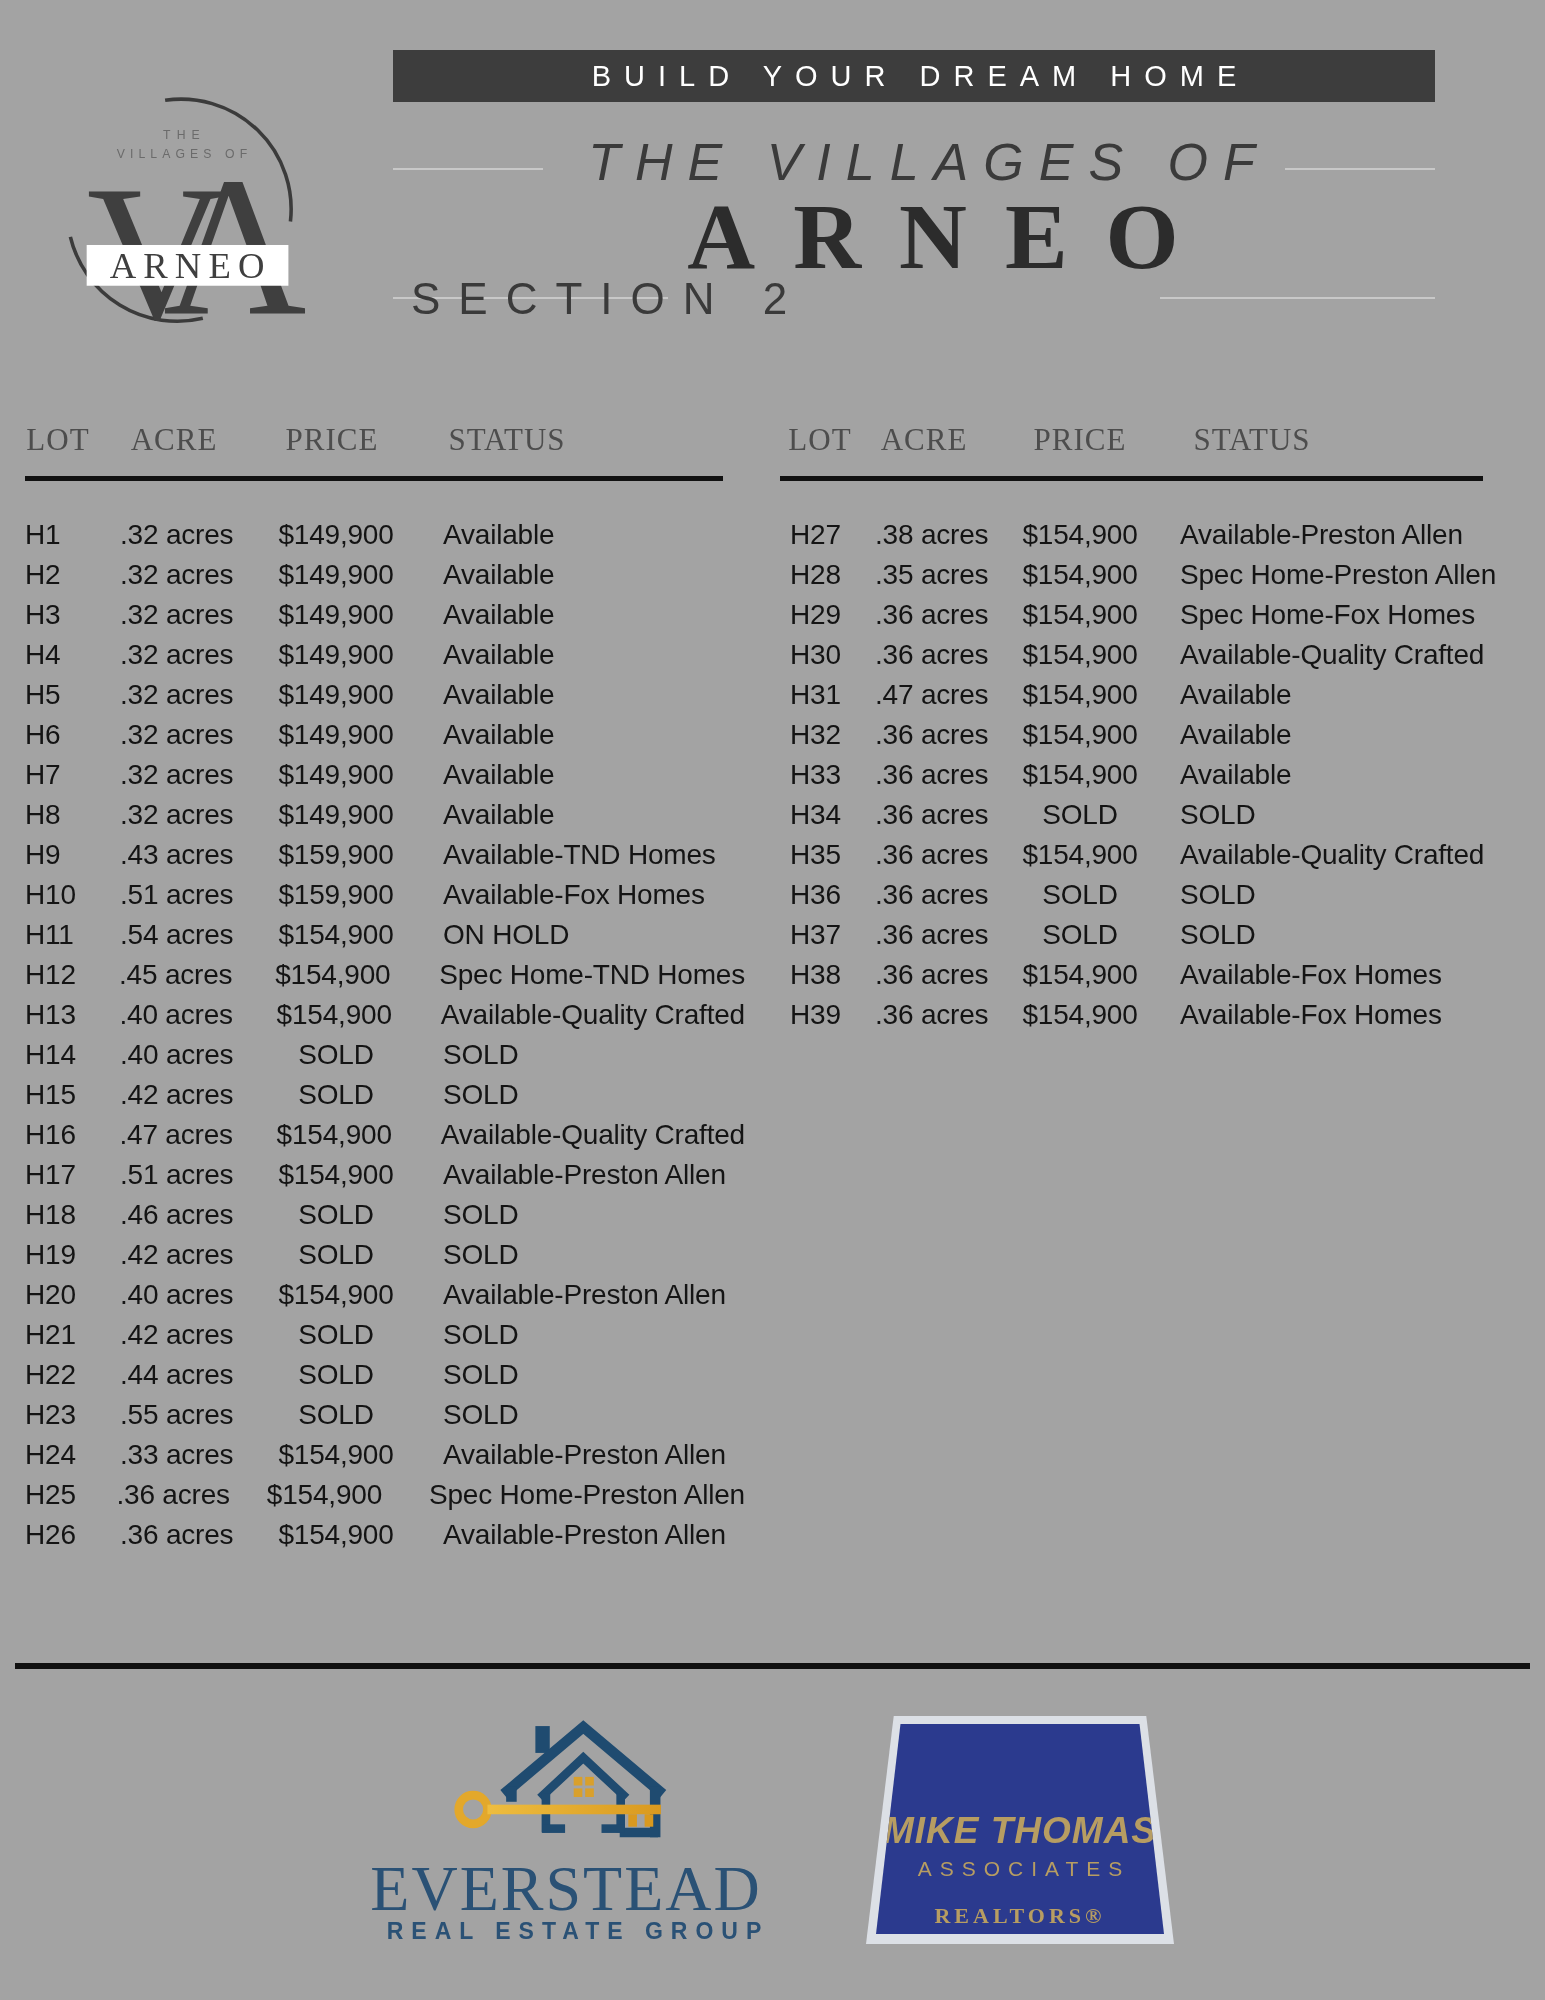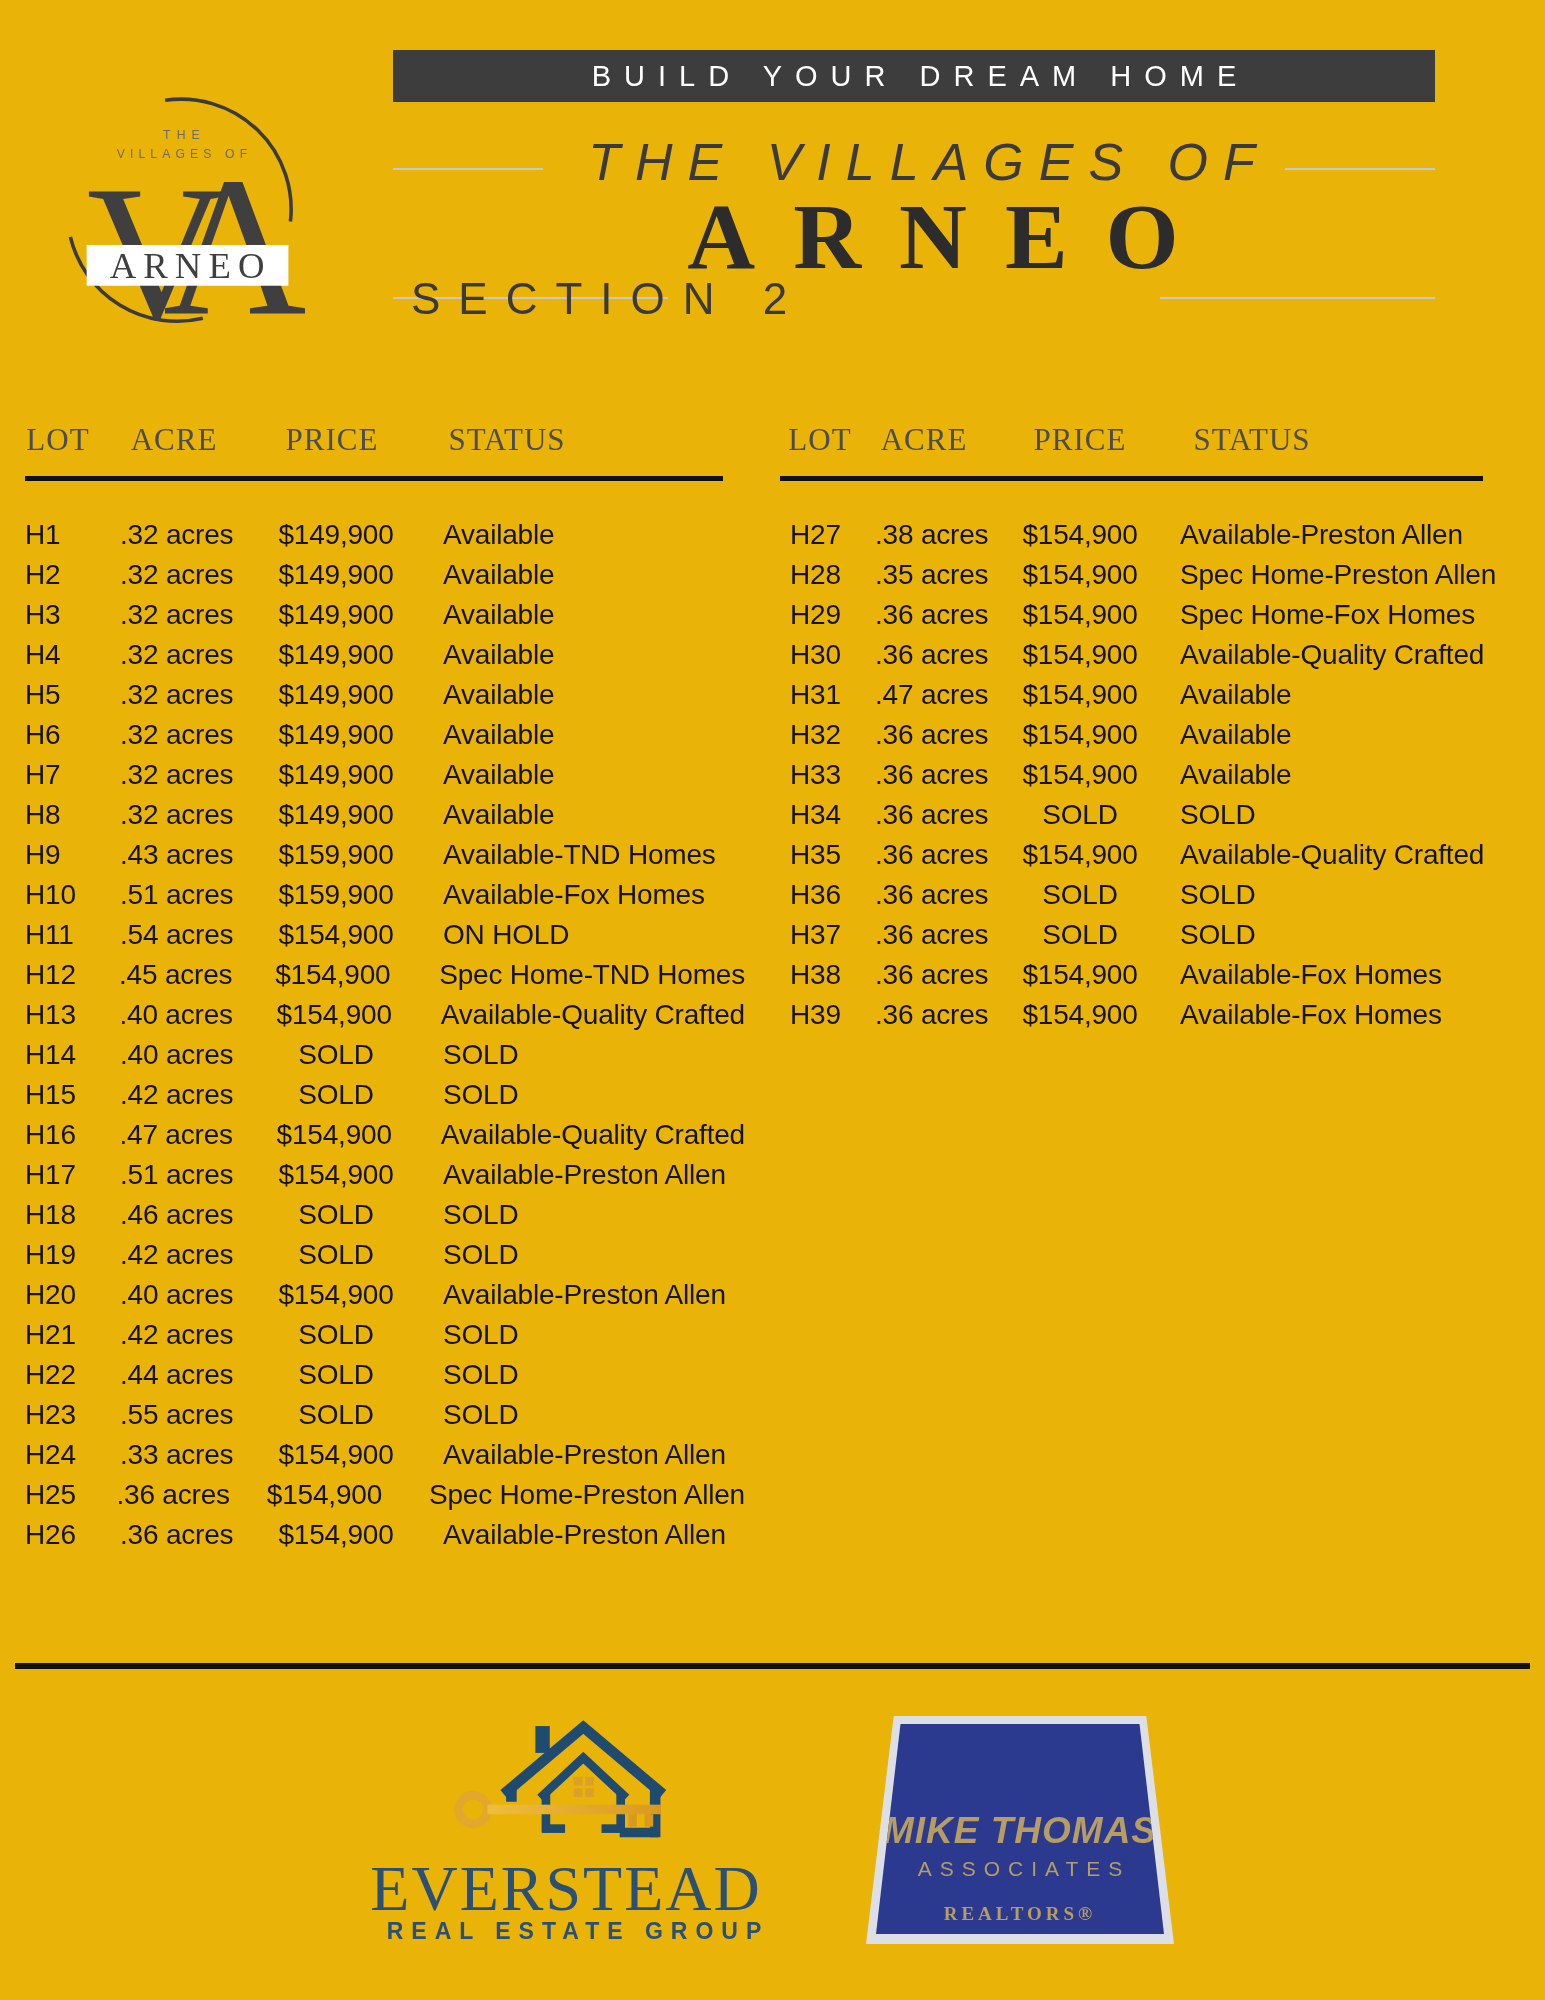--- a/index.html
+++ b/index.html
@@ -1,16 +1,16 @@
 <!DOCTYPE html>
 <html><head>
 <meta charset="utf-8">
 <style>
   html,body{margin:0;padding:0;background:#ffffff;}
-  .page{position:relative;width:1545px;height:2000px;background:#eab308;overflow:hidden;
+  .page{position:relative;width:1545px;height:2000px;background:#a3a3a3;overflow:hidden;
         font-family:"Liberation Sans",sans-serif;}
 
   
   .banner{position:absolute;left:393px;top:50px;width:1042px;height:52px;background:#3d3d3d;
           display:flex;align-items:center;justify-content:center;}
   .banner span{color:#ffffff;font-size:29px;letter-spacing:13px;padding-left:13px;font-weight:400;}
 
   
   .va-logo{position:absolute;left:58px;top:84px;}
 
@@ -56,21 +56,21 @@
   .ev-tag .tl{display:block;width:44px;height:2px;background:#8b949c;}
   .ev-tag span.txt{font-size:23px;font-weight:700;letter-spacing:8px;color:#2a5175;white-space:nowrap;}
 
   .mta{position:absolute;left:866px;top:1716px;width:308px;height:228px;
        background:#dce0e6;clip-path:polygon(9% 0,91% 0,100% 100%,0 100%);}
   .mta-inner{position:absolute;left:10px;top:8px;right:10px;bottom:10px;background:#2b3a8e;
        clip-path:polygon(8.5% 0,91.5% 0,100% 100%,0 100%);
        display:flex;flex-direction:column;align-items:center;padding-top:86px;box-sizing:border-box;}
   .mta-1{color:#b79d62;font-size:37px;font-weight:700;letter-spacing:1px;white-space:nowrap;font-style:italic;}
   .mta-2{color:#b79d62;font-size:21px;letter-spacing:8px;padding-left:8px;margin-top:5px;white-space:nowrap;}
-  .mta-3{color:#b79d62;font-size:19px;font-weight:700;letter-spacing:4px;margin-top:22px;
+  .mta-3{color:#b79d62;font-size:22px;font-weight:700;letter-spacing:4px;margin-top:22px;
          font-family:"Liberation Serif",serif;white-space:nowrap;}
 </style>
 </head>
 <body>
 
 <div class="page">
 
   <div class="banner">
     <span>BUILD YOUR DREAM HOME</span>
   </div>

